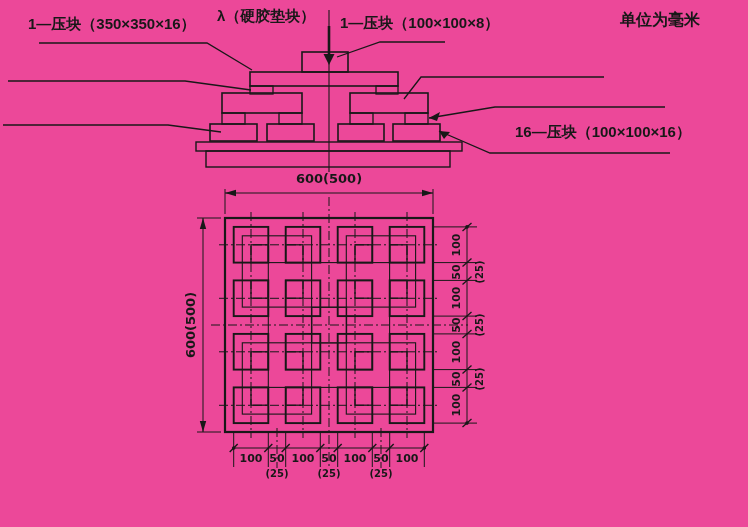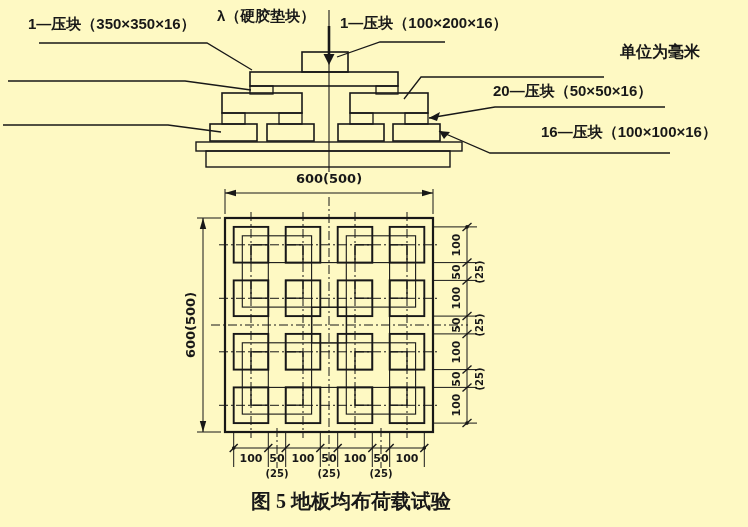--- a/index.html
+++ b/index.html
@@ -1,32 +1,32 @@
 <!DOCTYPE html>
 <html><head>
 <meta charset="utf-8">
 <style>
   html,body{margin:0;padding:0;background:#e8e8e8;}
   #stage{
-    position:relative;width:748px;height:527px;background:#fef9c3;
+    position:relative;width:748px;height:527px;background:#ec4899;
     overflow:hidden;color:#181818;
     font-family:"Liberation Sans", sans-serif;
   }
   #art{position:absolute;left:0;top:0;}
   .t{
     position:absolute;white-space:nowrap;
     font:bold 15px/1.1 "Liberation Sans", sans-serif;
     color:#181818;letter-spacing:0px;
   }
   .c{transform:translate(-50%,-50%);}
   .rot{transform:translate(-50%,-50%) rotate(-90deg);}
   .dim{font:bold 13px/1 "DejaVu Sans", sans-serif;}
   .chain{font:bold 11px/1 "DejaVu Sans", sans-serif;}
   .alt{font:bold 10px/1 "DejaVu Sans", sans-serif;}
-  .unit{font:bold 16px/1.1 "Liberation Sans", sans-serif;margin-top:32px;}
+  .unit{font:bold 16px/1.1 "Liberation Sans", sans-serif;}
   .caption{font:bold 20px/1.2 "Liberation Serif", serif;}
 </style>
 </head>
 <body>
 
 <div id="stage">
 
   <svg id="art" width="748" height="527" viewBox="0 0 748 527">
 
     <g stroke="#181818" fill="none" stroke-width="1.6">
@@ -194,23 +194,22 @@
         <line x1="385.7" y1="452" x2="393.7" y2="444" stroke-width="1.4"></line>
         <line x1="420.3" y1="452" x2="428.3" y2="444" stroke-width="1.4"></line>
         <circle cx="233.7" cy="448" r="1.8" fill="#181818" stroke="none"></circle>
         <circle cx="424.3" cy="448" r="1.8" fill="#181818" stroke="none"></circle>
       </g>
     </g>
   </svg>
 
   <div class="t" style="left:28px;top:16px">1—压块（350×350×16）</div>
   <div class="t" style="left:217px;top:8px">λ（硬胶垫块）</div>
-  <div class="t" style="left:340px;top:15px">1—压块（100×200×16）</div>
-  <div class="t" style="left:493px;top:83px">20—压块（50×50×16）</div>
-  <div class="t" style="left:541px;top:124px">16—压块（100×100×16）</div>
+  <div class="t" style="left:340px;top:15px">1—压块（100×100×8）</div>
+  <div class="t" style="left:515px;top:124px">16—压块（100×100×16）</div>
   <div class="t unit" style="left:620px;top:11px">单位为毫米</div>
 
   <div class="t dim c" style="left:329px;top:178px">600(500)</div>
   <div class="t dim rot" style="left:190px;top:325px">600(500)</div>
 
   <div class="t chain rot" style="left:456px;top:244.7px">100</div>
   <div class="t chain rot" style="left:456px;top:271.5px">50</div>
   <div class="t chain rot" style="left:456px;top:298.3px">100</div>
   <div class="t chain rot" style="left:456px;top:325px">50</div>
   <div class="t chain rot" style="left:456px;top:351.8px">100</div>
@@ -224,14 +223,13 @@
   <div class="t chain c" style="left:277px;top:458px">50</div>
   <div class="t chain c" style="left:303px;top:458px">100</div>
   <div class="t chain c" style="left:329px;top:458px">50</div>
   <div class="t chain c" style="left:355px;top:458px">100</div>
   <div class="t chain c" style="left:381px;top:458px">50</div>
   <div class="t chain c" style="left:407px;top:458px">100</div>
   <div class="t alt c" style="left:277px;top:474px">(25)</div>
   <div class="t alt c" style="left:329px;top:474px">(25)</div>
   <div class="t alt c" style="left:381px;top:474px">(25)</div>
 
-  <div class="t caption c" style="left:351px;top:501px">图 5  地板均布荷载试验</div>
 </div>
 
 </body></html>

